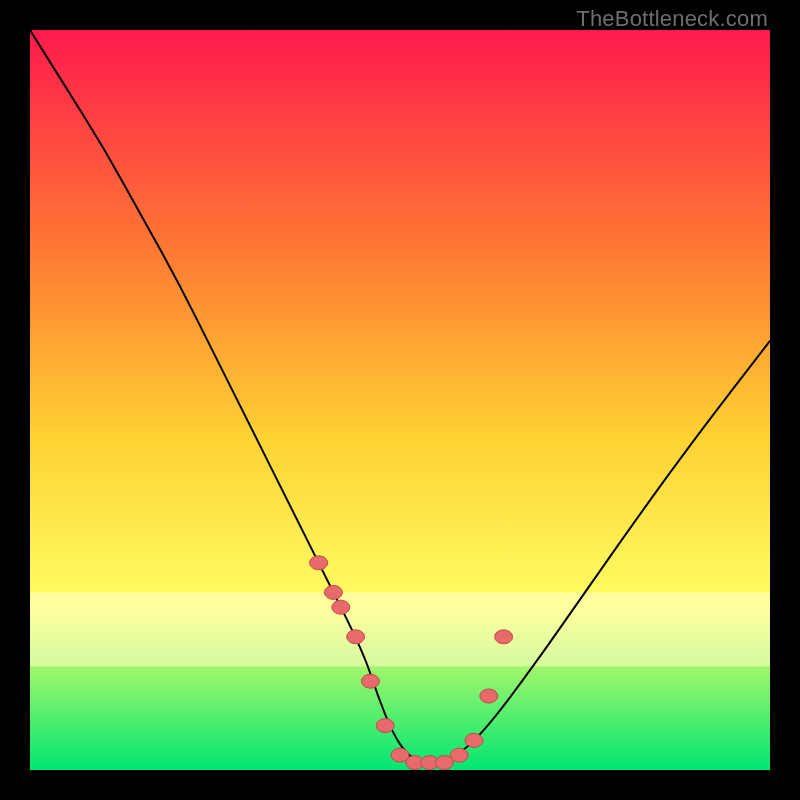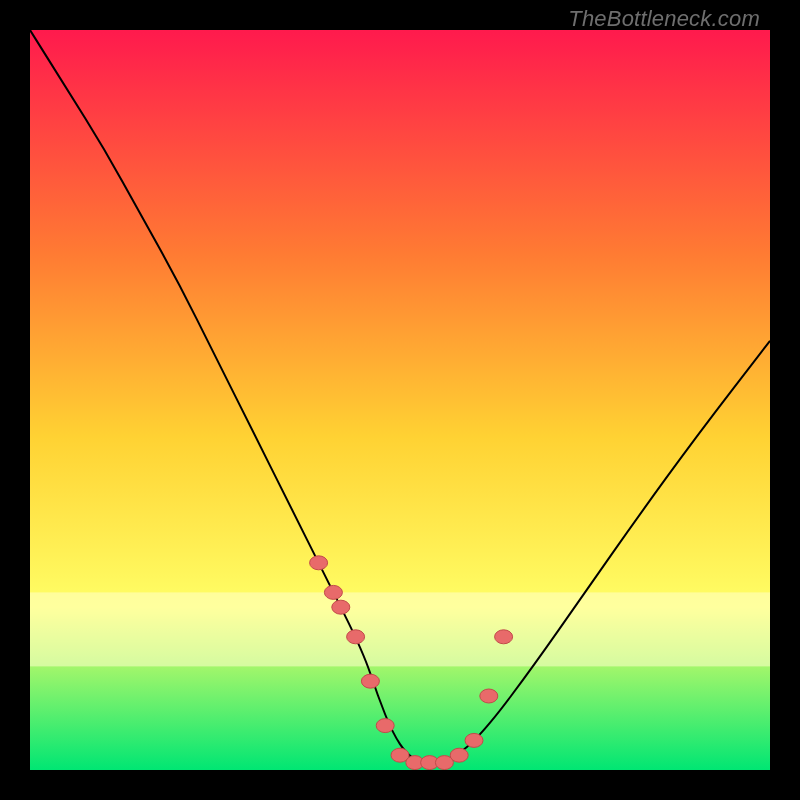--- a/index.html
+++ b/index.html
@@ -21,26 +21,25 @@
   .plot {
     position: absolute;
     left: 0;
     top: 0;
     width: 740px;
     height: 740px;
   }
   .watermark {
     position: absolute;
     top: 6px;
-    right: 40px;
+    right: 32px;
     color: #6e6e6e;
     font-size: 22px;
     letter-spacing: 0.2px;
     font-weight: 400;
-    font-style: italic;
   }
   svg { display: block; }
 </style>
 </head>
 <body>
 
 <div class="watermark">TheBottleneck.com</div>
 
 <div class="frame">
   <svg class="plot" id="plot-svg" viewBox="0 0 740 740" preserveAspectRatio="none">

